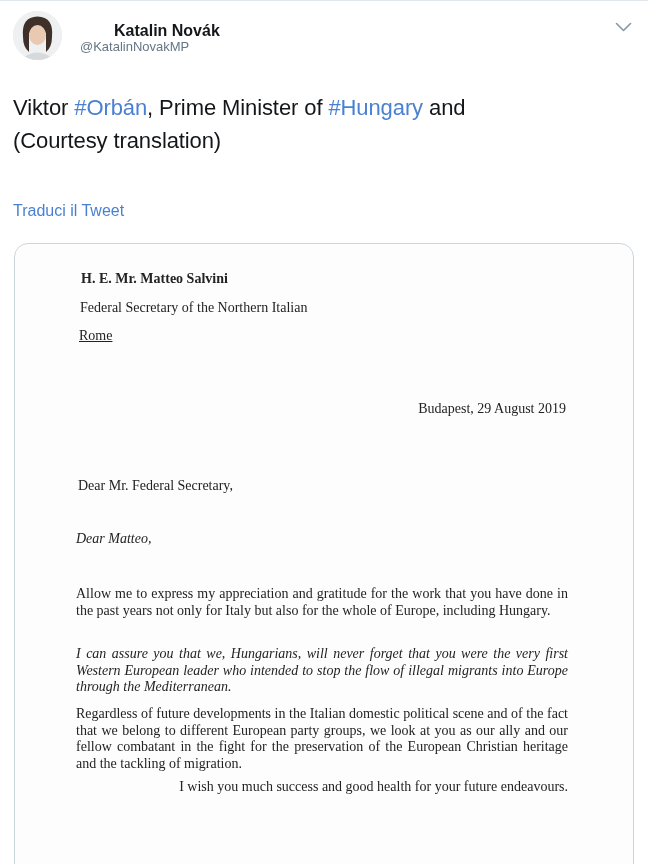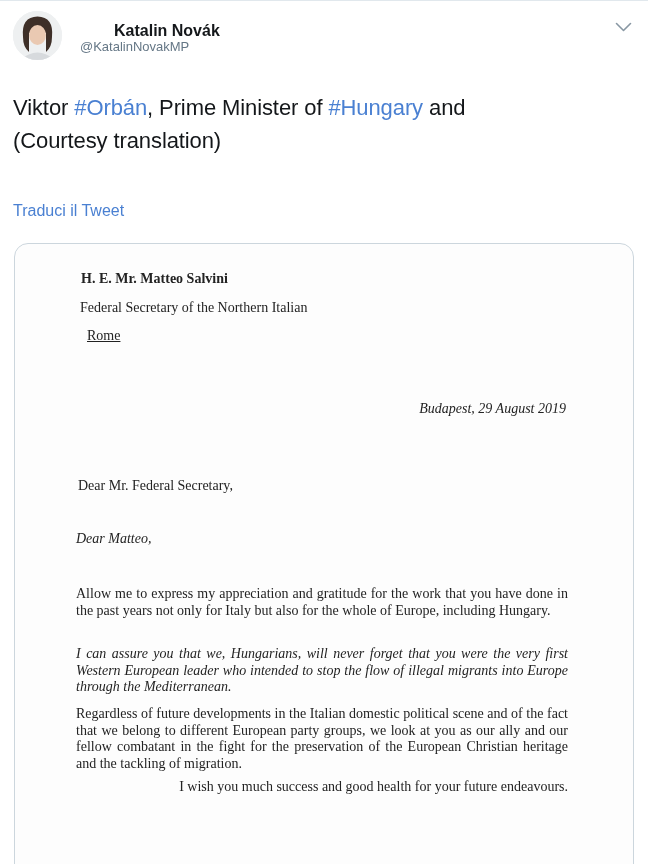--- a/index.html
+++ b/index.html
@@ -47,22 +47,22 @@
   .letter-card{
     position:absolute;left:14px;top:243px;width:620px;height:790px;
     background:var(--letter-bg);border:1px solid var(--card-border);
     border-radius:14px;cursor:pointer;
     font-family:"Liberation Serif",serif;color:var(--letter-text);font-size:14px;
     box-sizing:border-box;
   }
   .letter-card > div{position:absolute;line-height:16.5px;}
   .addr1{left:66px;top:27px;font-weight:bold;}
   .addr2{left:65px;top:56px;}
-  .addr3{left:64px;top:84px;text-decoration:underline;margin-left:8px;}
-  .dateline{right:67px;top:157px;font-style:italic;}
+  .addr3{left:64px;top:84px;text-decoration:underline;}
+  .dateline{right:67px;top:157px;}
   .sal1{left:63px;top:234px;}
   .sal2{left:61px;top:287px;font-style:italic;}
   .para{left:61px;width:492px;text-align:justify;margin-top:8px;}
   .p1{top:334px;}
   .p2{top:394px;font-style:italic;}
   .p3{top:454px;}
   .p4{top:527px;text-align:right;}
   .closing{left:61px;top:580px;width:492px;text-align:center;}
 </style>
 </head>

